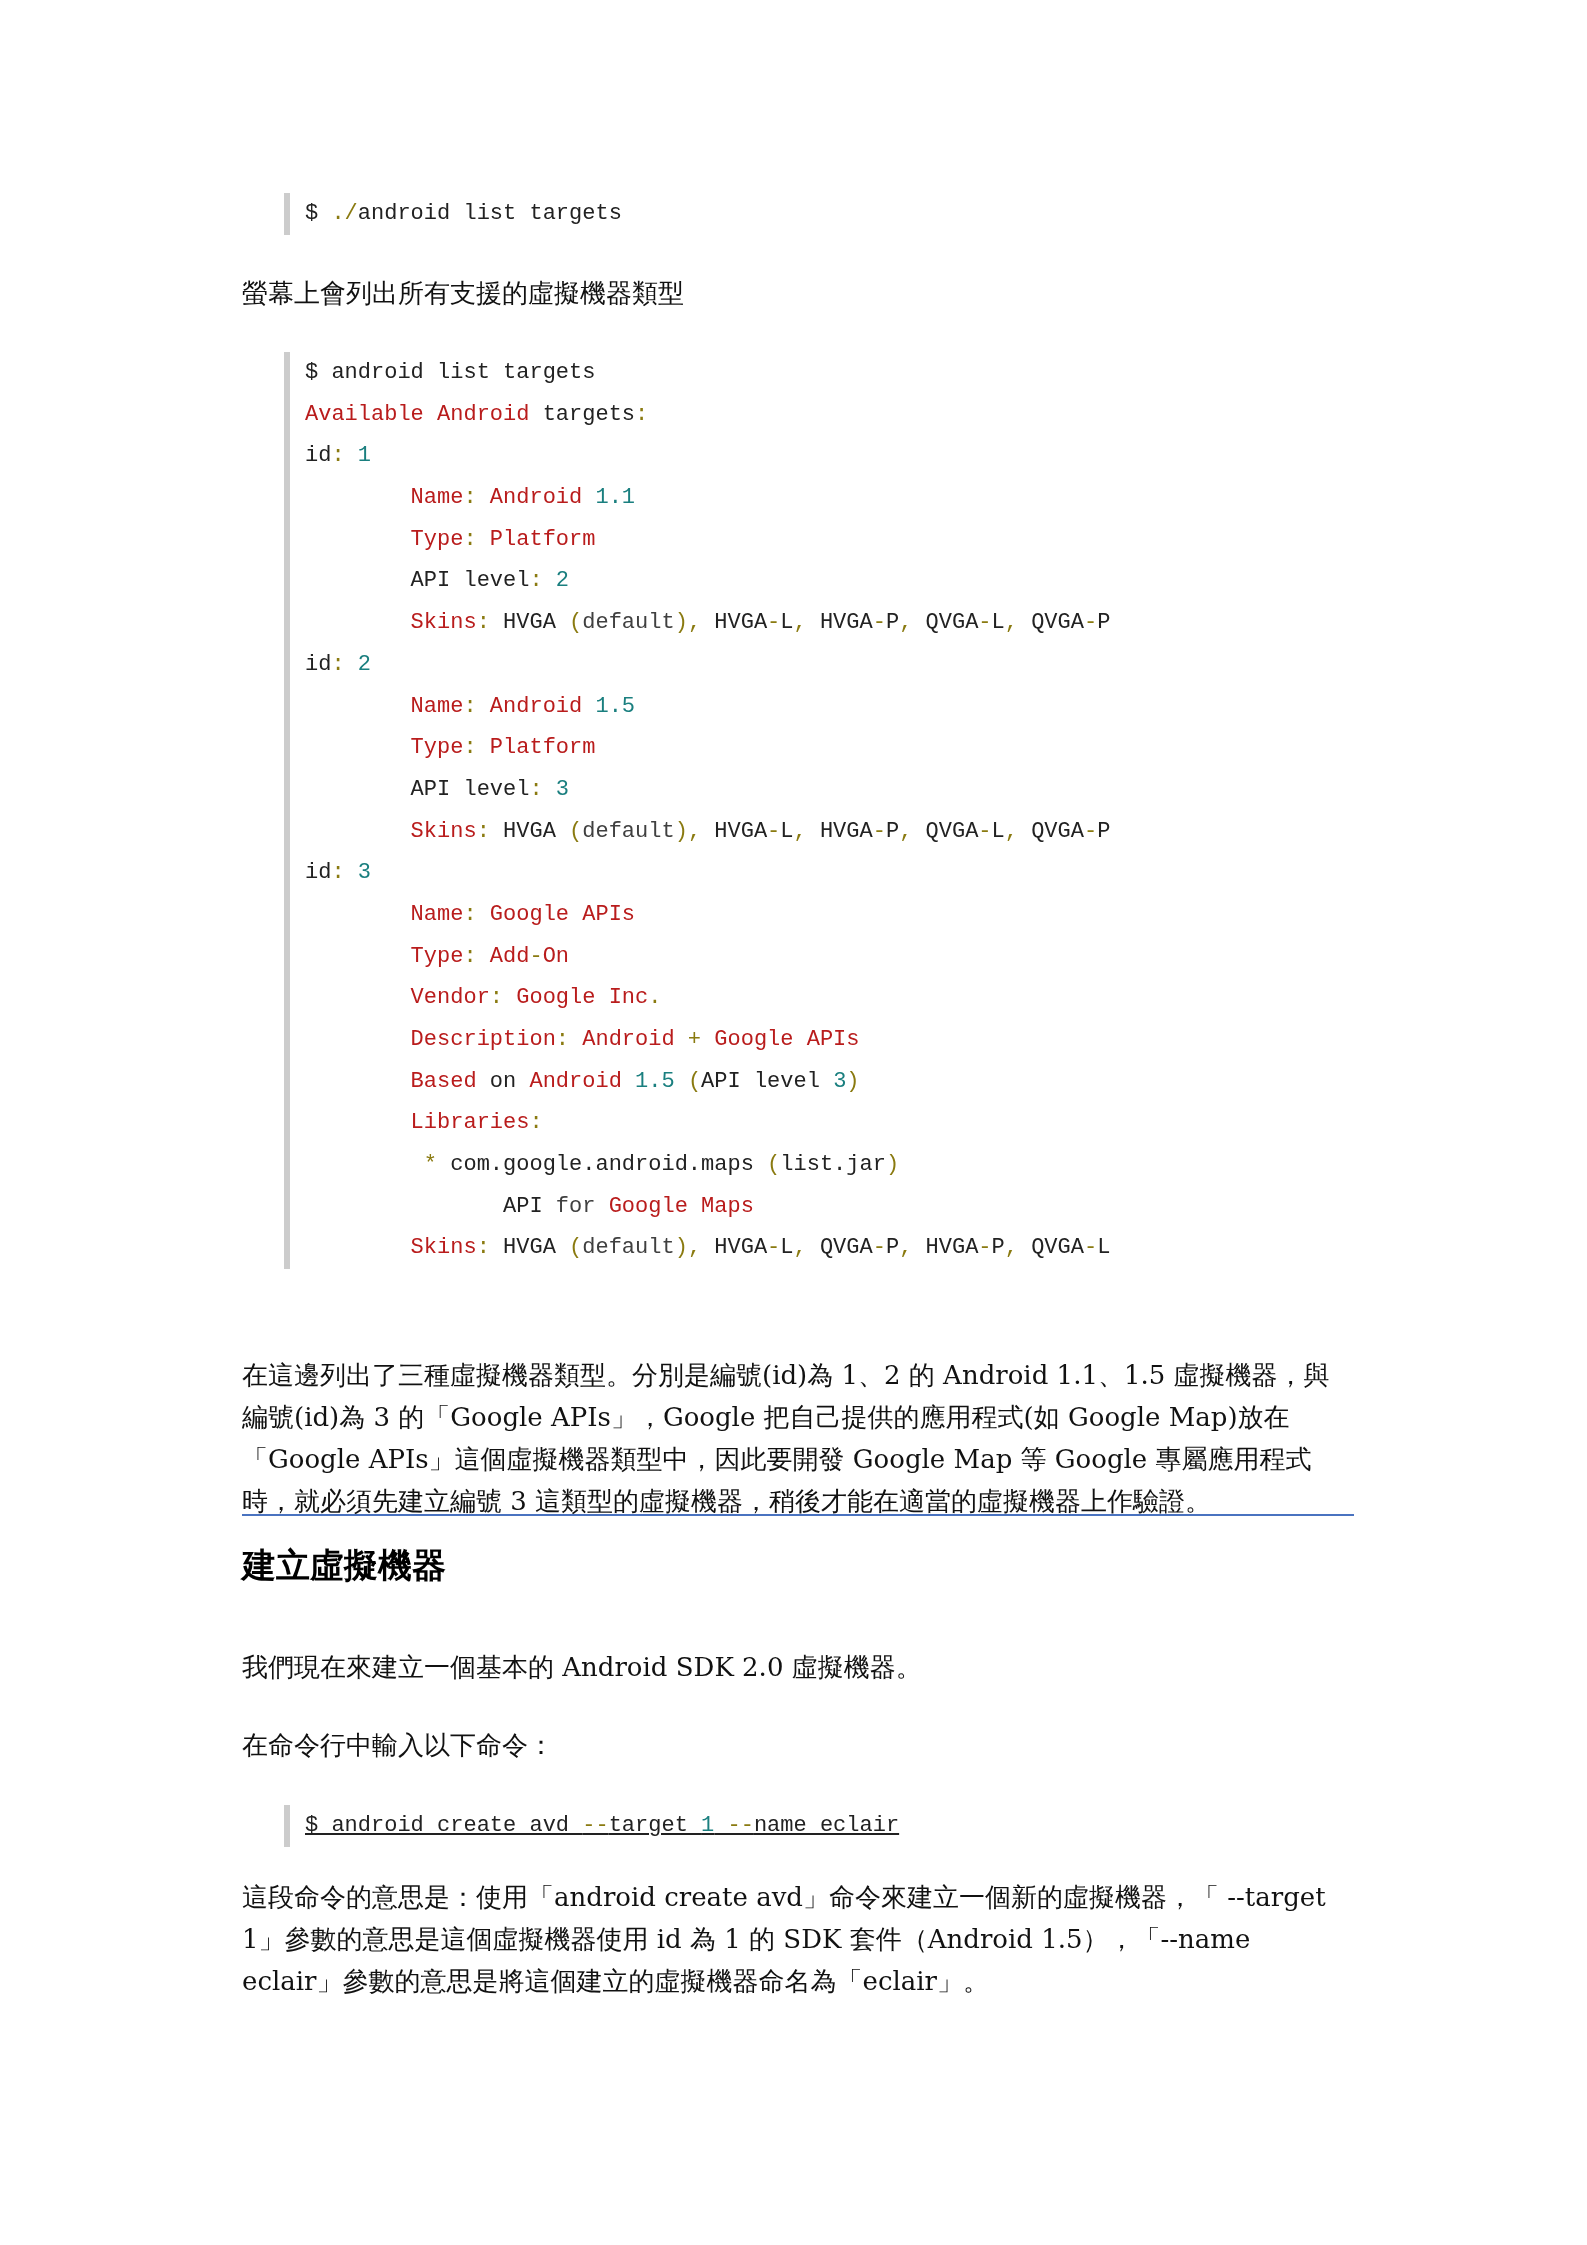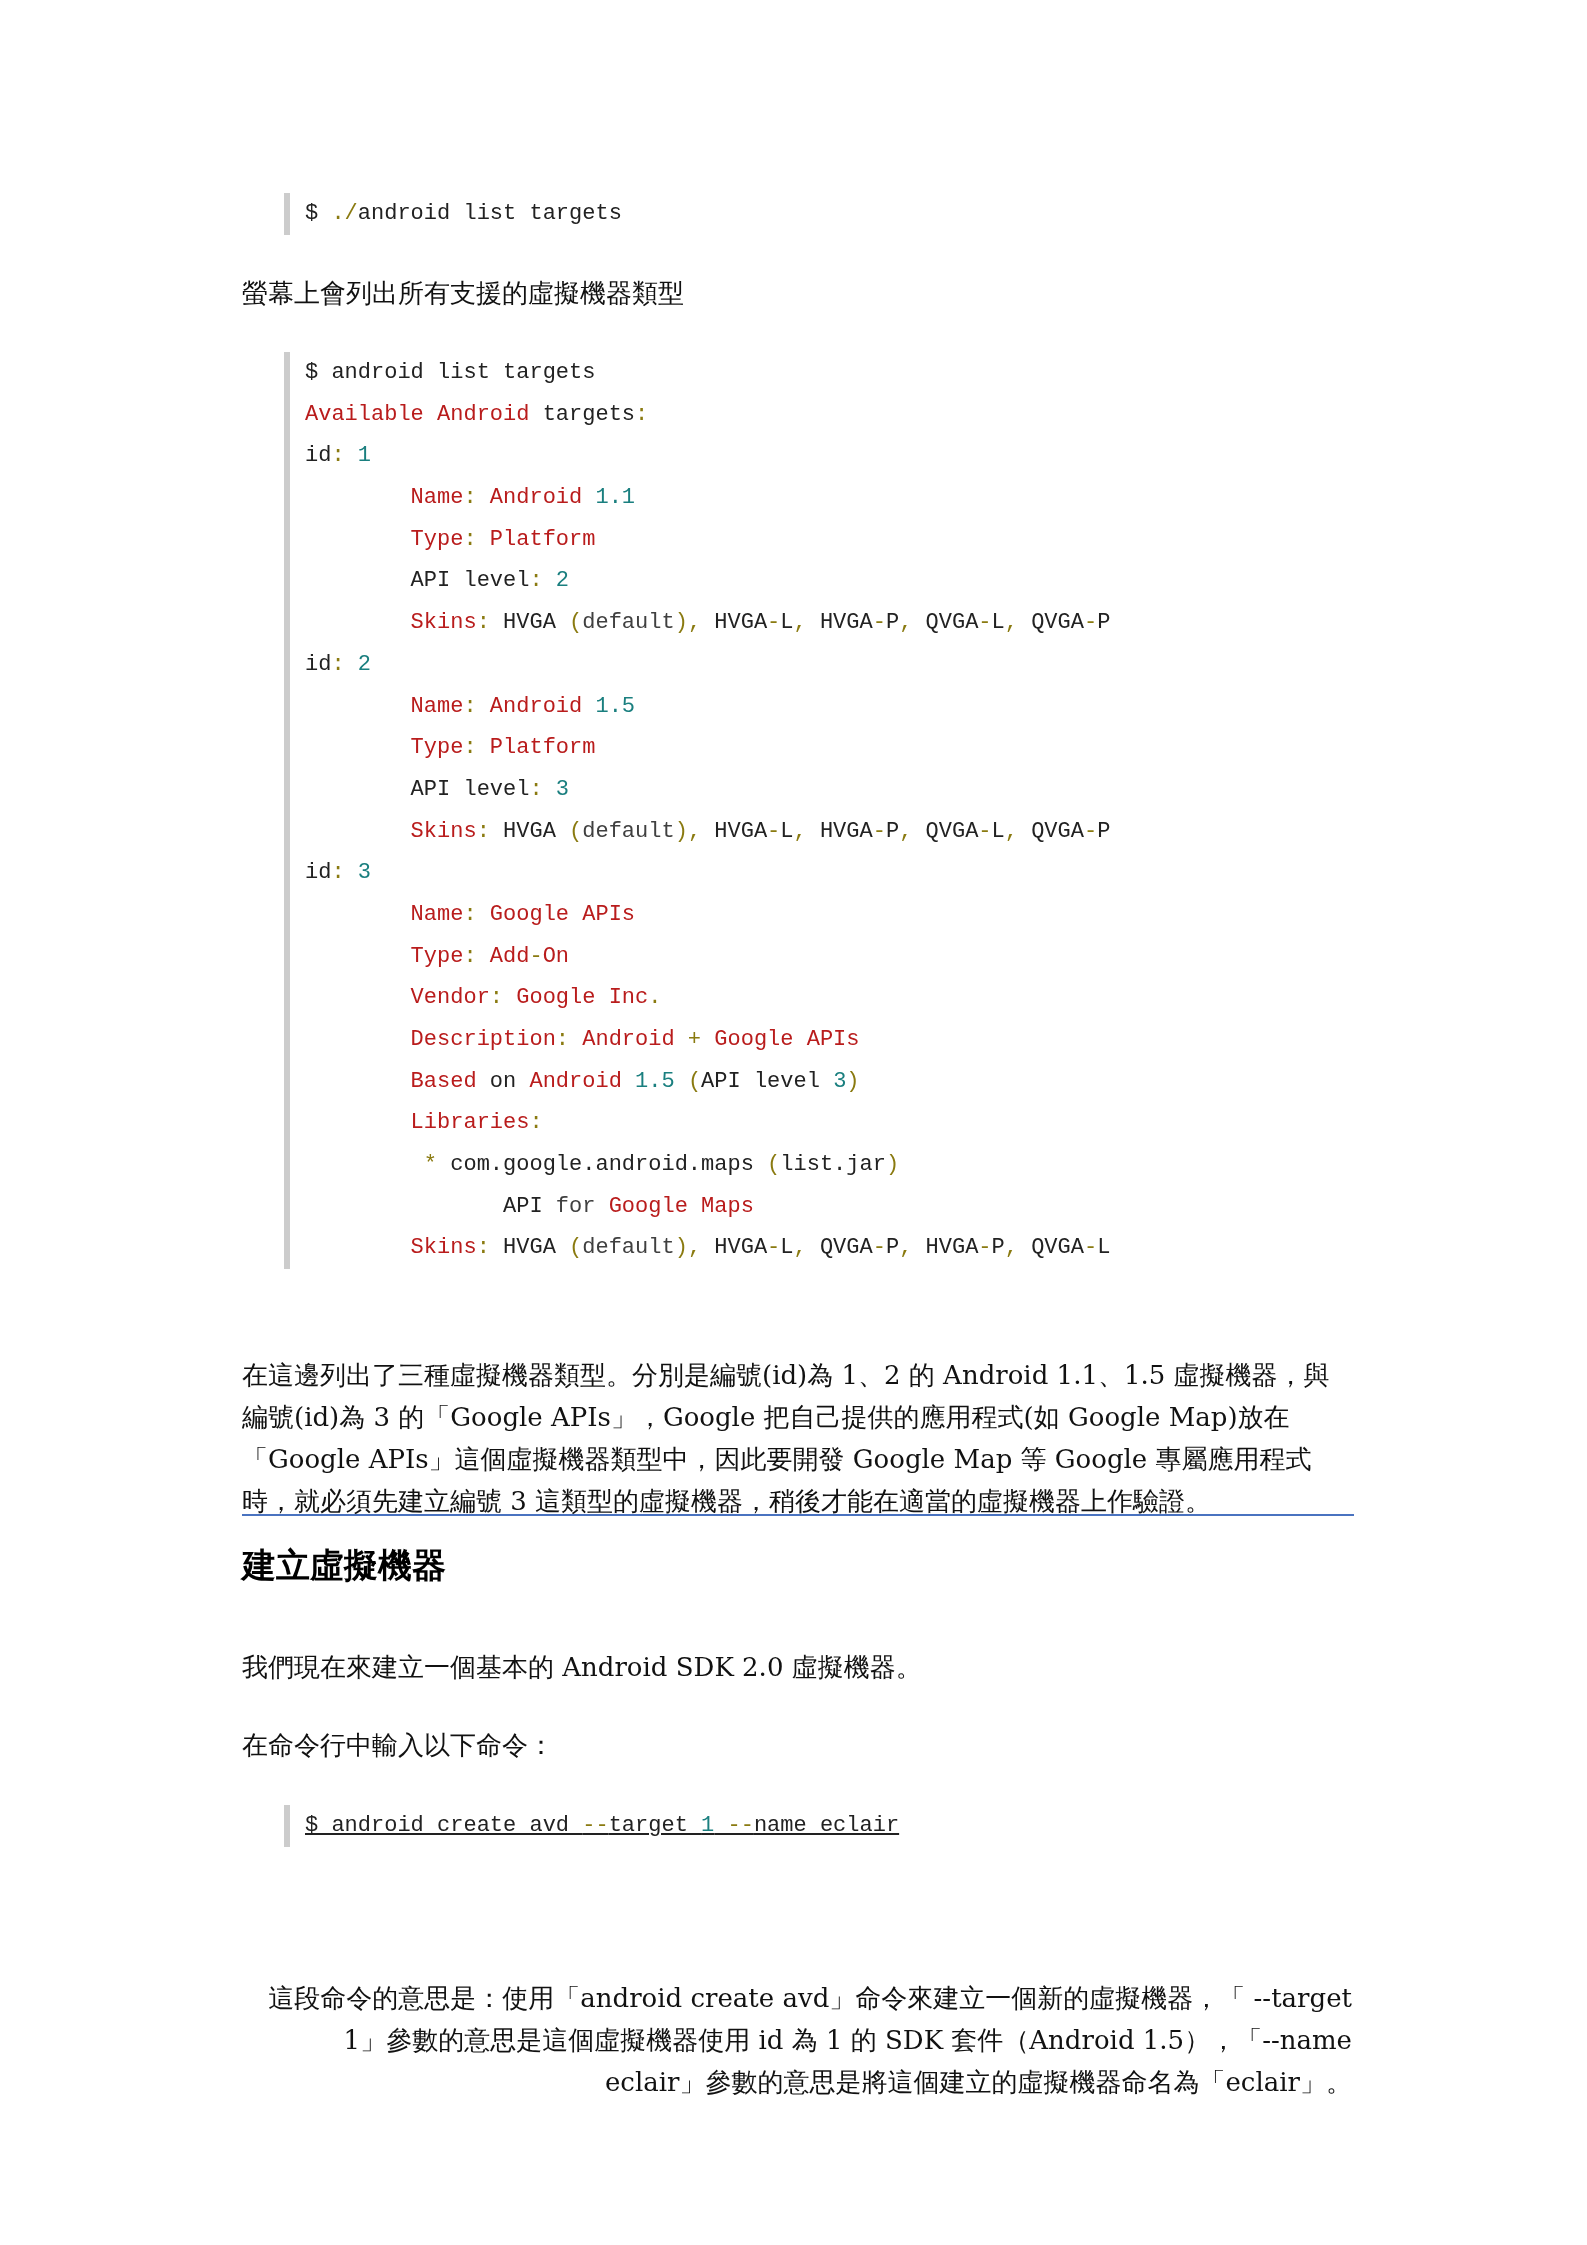--- a/index.html
+++ b/index.html
@@ -64,15 +64,15 @@
   <div class="heading">建立虛擬機器</div>
 
   <div class="para" style="top:1646px;">我們現在來建立一個基本的 Android SDK 2.0 虛擬機器。</div>
 
   <div class="para" style="top:1724px;">在命令行中輸入以下命令：</div>
 
   <div class="code-block" style="top:1805px;text-decoration:underline;">
       <div class="code-line"><span class="tok-plain">$ android create avd </span><span class="tok-punc">--</span><span class="tok-plain">target </span><span class="tok-num">1</span><span class="tok-punc"> --</span><span class="tok-plain">name eclair</span></div>
     </div>
 
-  <div class="para" style="top:1977px;text-align:right;">這段命令的意思是：使用「android create avd」命令來建立一個新的虛擬機器，「 --target 1」參數的意思是這個虛擬機器使用 id 為 1 的 SDK 套件（Android 1.5），「--name eclair」參數的意思是將這個建立的虛擬機器命名為「eclair」。</div>
+  <div class="para" style="top:1876px;">這段命令的意思是：使用「android create avd」命令來建立一個新的虛擬機器，「 --target 1」參數的意思是這個虛擬機器使用 id 為 1 的 SDK 套件（Android 1.5），「--name eclair」參數的意思是將這個建立的虛擬機器命名為「eclair」。</div>
 
 </div>
 
 </body></html>

